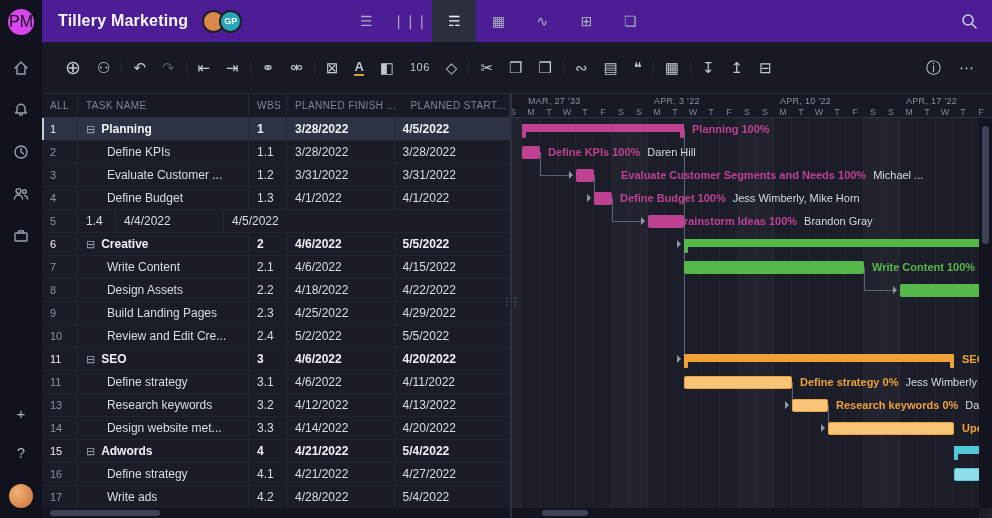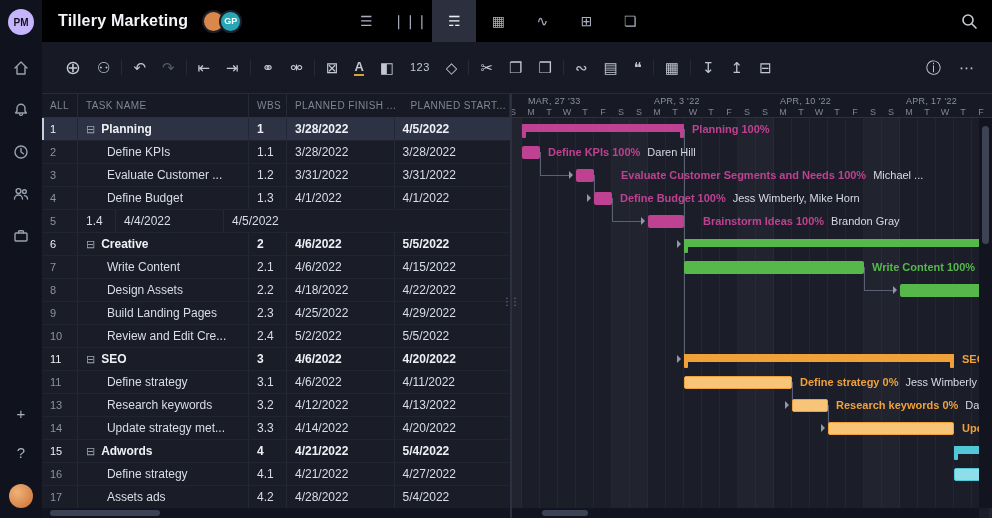--- a/index.html
+++ b/index.html
@@ -2,31 +2,31 @@
 <html><head>
 <meta charset="utf-8">
 <style>
   *{margin:0;padding:0;box-sizing:border-box}
   html,body{width:992px;height:518px;overflow:hidden}
   body{background:#171a24;color:#dfe3ea;font-family:"Liberation Sans",sans-serif;-webkit-font-smoothing:antialiased}
   .app{display:flex;width:992px;height:518px}
 
   
   .rail{width:42px;background:#10131d;display:flex;flex-direction:column;align-items:center;padding:9px 0 10px;gap:24px;flex:none}
-  .logo{width:26px;height:26px;border-radius:50%;background:#c4b5fd;color:#11131c;font-size:10px;font-weight:bold;display:flex;align-items:center;justify-content:center}
+  .logo{width:26px;height:26px;border-radius:50%;background:#d946ef;color:#11131c;font-size:16px;font-weight:normal;display:flex;align-items:center;justify-content:center}
   .ricon{color:#99a0b0;width:18px;height:18px;display:flex;align-items:center;justify-content:center}
   .ricon svg{stroke:#99a0b0;fill:none;stroke-width:1.4;stroke-linecap:round;stroke-linejoin:round}
   .rspacer{flex:1}
   .rtext{color:#aab1c0;font-size:15px;line-height:1}
   .ravatar{width:24px;height:24px;border-radius:50%;background:radial-gradient(circle at 35% 35%,#f0b277,#c96f35)}
 
   .main{flex:1;display:flex;flex-direction:column;min-width:0}
 
   
-  .topbar{height:42px;background:#000000;display:flex;align-items:center;padding:0 14px 0 16px;flex:none}
+  .topbar{height:42px;background:#4c1d95;display:flex;align-items:center;padding:0 14px 0 16px;flex:none}
   .title{font-size:16px;font-weight:bold;color:#f3f5f9;letter-spacing:.2px}
   .avatars{display:flex;margin-left:14px}
   .avatar{width:23px;height:23px;border-radius:50%;color:#fff;font-size:9px;font-weight:bold;display:flex;align-items:center;justify-content:center;border:2px solid #1c1f2a}
   .avatar+.avatar{margin-left:-6px}
   .viewbar{display:flex;margin-left:102px;height:42px}
   .view{width:44px;height:42px;display:flex;align-items:center;justify-content:center;color:#a9afbd;font-size:14px;cursor:pointer}
   .view.active{background:#2b2f3e;color:#eceef4}
   .tsearch{margin-left:auto;width:18px;height:18px}
   .tsearch svg{stroke:#c7ccd6;fill:none;stroke-width:1.6;stroke-linecap:round}
 
@@ -166,21 +166,21 @@
           <div class="ticon">⇥</div>
         </div>
         <div class="tgroup">
           <div class="ticon">⚭</div>
           <div class="ticon">⚮</div>
         </div>
         <div class="tgroup">
           <div class="ticon">⊠</div>
           <div class="ticon underlined">A</div>
           <div class="ticon">◧</div>
-          <div class="ticon small">123</div>
+          <div class="ticon small">106</div>
           <div class="ticon">◇</div>
         </div>
         <div class="tgroup">
           <div class="ticon">✂</div>
           <div class="ticon">❐</div>
           <div class="ticon">❒</div>
         </div>
         <div class="tgroup">
           <div class="ticon">∾</div>
           <div class="ticon">▤</div>
@@ -324,21 +324,21 @@
               <div class="td c1">
                 <span class="childpad">Research keywords</span>
               </div>
               <div class="td c2">3.2</div>
               <div class="td c3">4/12/2022</div>
               <div class="td c4">4/13/2022</div>
             </div>
             <div class="trow">
               <div class="td c0 num">14</div>
               <div class="td c1">
-                <span class="childpad">Update strategy met...</span>
+                <span class="childpad">Design website met...</span>
               </div>
               <div class="td c2">3.3</div>
               <div class="td c3">4/14/2022</div>
               <div class="td c4">4/20/2022</div>
             </div>
             <div class="trow group">
               <div class="td c0 num">15</div>
               <div class="td c1">
                 <span class="collapse">⊟</span>
                 <span>Adwords</span>
@@ -352,21 +352,21 @@
               <div class="td c1">
                 <span class="childpad">Define strategy</span>
               </div>
               <div class="td c2">4.1</div>
               <div class="td c3">4/21/2022</div>
               <div class="td c4">4/27/2022</div>
             </div>
             <div class="trow">
               <div class="td c0 num">17</div>
               <div class="td c1">
-                <span class="childpad">Assets ads</span>
+                <span class="childpad">Write ads</span>
               </div>
               <div class="td c2">4.2</div>
               <div class="td c3">4/28/2022</div>
               <div class="td c4">5/4/2022</div>
             </div>
           </div>
         <div class="hscroll">
           <div class="hthumb"></div>
         </div>
       </section>
@@ -463,21 +463,21 @@
           <div class="arrow" style="left: 309px; top: 330px;"></div>
           <div class="bar summary" style="left: 10px; width: 162px; top: 30px; background: rgb(191, 65, 145);"></div>
           <div class="blabel" style="left: 180px; top: 29px;"><b style="color: rgb(191, 65, 145);">Planning  100%</b></div>
           <div class="bar" style="left: 10px; width: 18px; top: 52px; background: rgb(191, 65, 145);"></div>
           <div class="blabel" style="left: 36px; top: 52px;"><b style="color: rgb(191, 65, 145);">Define KPIs  100%</b><span class="asg">Daren Hill</span></div>
           <div class="bar" style="left: 64px; width: 18px; top: 75px; background: rgb(191, 65, 145);"></div>
           <div class="blabel" style="left: 90px; top: 75px; padding-left: 19px;"><b style="color: rgb(191, 65, 145);">Evaluate Customer Segments and Needs  100%</b><span class="asg">Michael ...</span></div>
           <div class="bar" style="left: 82px; width: 18px; top: 98px; background: rgb(191, 65, 145);"></div>
           <div class="blabel" style="left: 108px; top: 98px;"><b style="color: rgb(191, 65, 145);">Define Budget  100%</b><span class="asg">Jess Wimberly, Mike Horn</span></div>
           <div class="bar" style="left: 136px; width: 36px; top: 121px; background: rgb(191, 65, 145);"></div>
-          <div class="blabel" style="left: 191px; top: 121px;"><b style="color: rgb(191, 65, 145);">Brainstorm Ideas  100%</b><span class="asg">Brandon Gray</span></div>
+          <div class="blabel" style="left: 164px; top: 121px;"><b style="color: rgb(191, 65, 145);">Brainstorm Ideas  100%</b><span class="asg">Brandon Gray</span></div>
           <div class="bar summary" style="left: 172px; width: 540px; top: 145px; background: rgb(86, 184, 75);"></div>
           <div class="bar" style="left: 172px; width: 180px; top: 167px; background: rgb(86, 184, 75);"></div>
           <div class="blabel" style="left: 360px; top: 167px;"><b style="color: rgb(86, 184, 75);">Write Content  100%</b><span class="asg">M...</span></div>
           <div class="bar" style="left: 388px; width: 90px; top: 190px; background: rgb(86, 184, 75);"></div>
           <div class="bar summary" style="left: 172px; width: 270px; top: 260px; background: rgb(240, 161, 58);"></div>
           <div class="blabel" style="left: 450px; top: 259px;"><b style="color: rgb(240, 161, 58);">SEO  0%</b></div>
           <div class="bar" style="left: 172px; width: 108px; top: 282px; background: rgb(248, 196, 119); border: 1px solid rgb(240, 161, 58);"></div>
           <div class="blabel" style="left: 288px; top: 282px;"><b style="color: rgb(240, 161, 58);">Define strategy  0%</b><span class="asg">Jess Wimberly</span></div>
           <div class="bar" style="left: 280px; width: 36px; top: 305px; background: rgb(248, 196, 119); border: 1px solid rgb(240, 161, 58);"></div>
           <div class="blabel" style="left: 324px; top: 305px;"><b style="color: rgb(240, 161, 58);">Research keywords  0%</b><span class="asg">Dare...</span></div>

